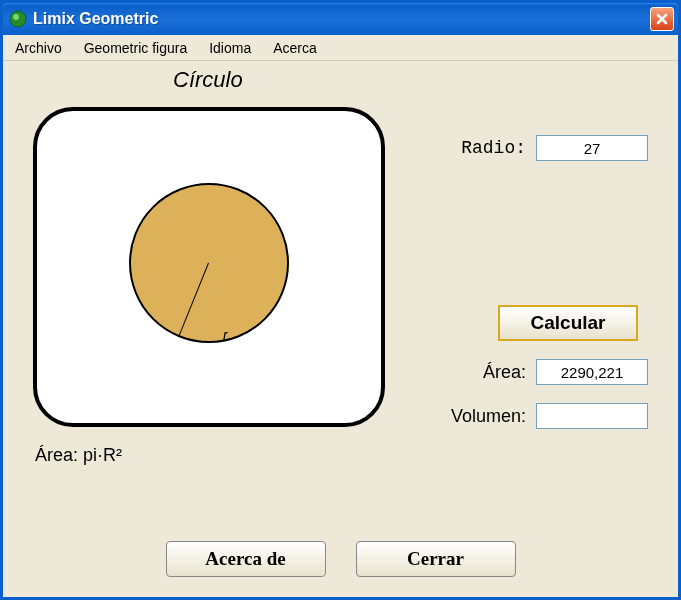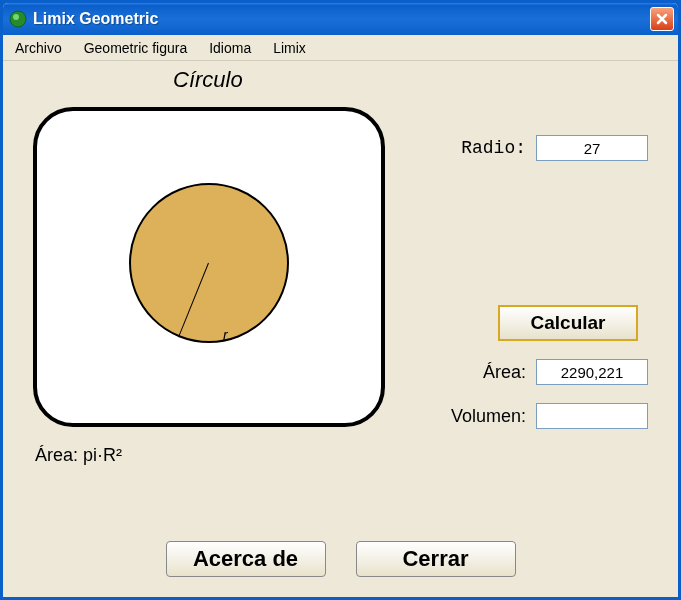--- a/index.html
+++ b/index.html
@@ -170,23 +170,23 @@
     display: flex;
     justify-content: center;
     gap: 30px;
   }
   .btn {
     width: 160px;
     height: 36px;
     background: linear-gradient(to bottom, #fff, #e8e2cc);
     border: 1px solid #888;
     border-radius: 4px;
-    font-size: 22px;
+    font-size: 19px;
     font-weight: bold;
-    font-family: Liberation Sans, sans-serif;
+    font-family: Liberation Serif, serif;
     cursor: pointer;
     color: #000;
   }
 </style>
 </head>
 <body>
 
 <div class="window">
   <div class="titlebar">
     <span class="title-icon">
@@ -200,21 +200,21 @@
       <svg width="14" height="14" viewBox="0 0 14 14">
         <path d="M3 3 L11 11 M11 3 L3 11" stroke="#fff" stroke-width="2.5" stroke-linecap="round"></path>
       </svg>
     </div>
   </div>
 
   <div class="menubar">
     <span class="menu-item">Archivo</span>
     <span class="menu-item">Geometric figura</span>
     <span class="menu-item">Idioma</span>
-    <span class="menu-item">Limix</span>
+    <span class="menu-item">Acerca</span>
   </div>
 
   <div class="content">
     <div class="shape-title">Círculo</div>
 
     <div class="canvas-frame">
       <div class="circle-shape"></div>
       <div class="radius-line"></div>
       <div class="radius-label">r</div>
     </div>

